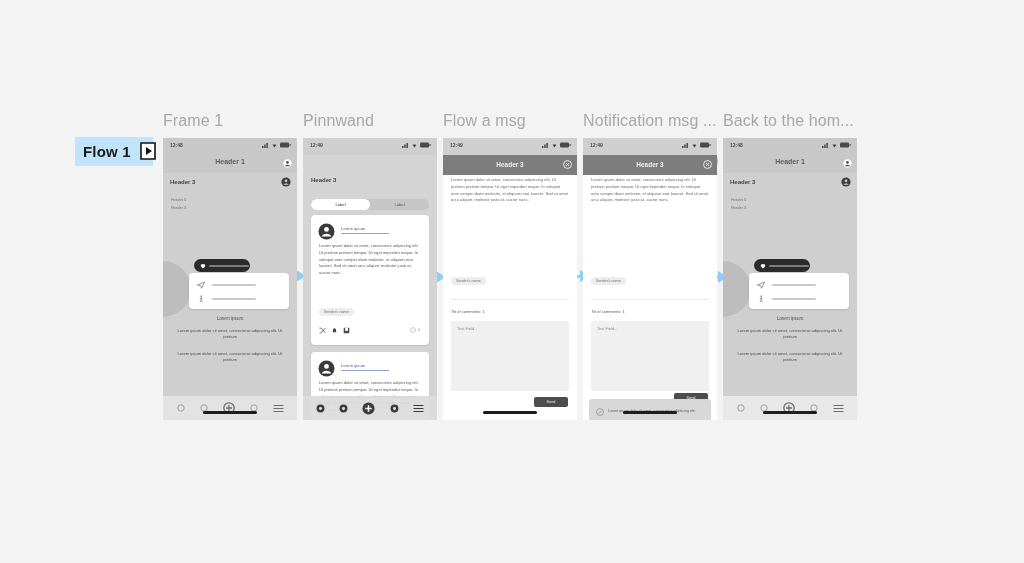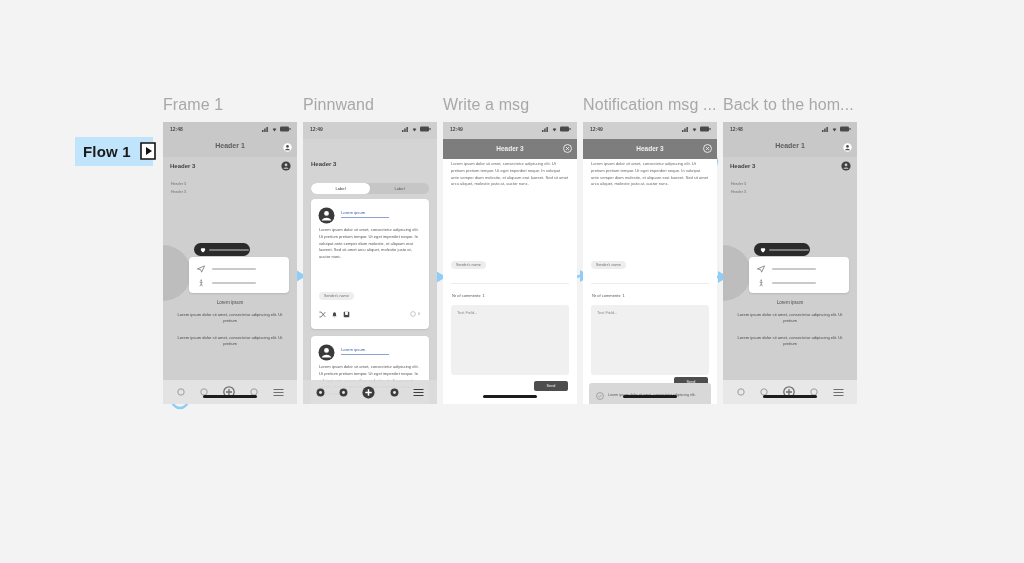--- a/index.html
+++ b/index.html
@@ -19,21 +19,21 @@
     padding-left:8px;box-sizing:border-box;
   }
   .flow-badge .label{
     font-size:15px;font-weight:bold;color:#1a1a1a;letter-spacing:.2px;
   }
   .flow-play{
     position:absolute;left:139px;top:140px;width:20px;height:22px;
   }
 
   
-  .frame{position:absolute;top:122px;width:134px;}
+  .frame{position:absolute;top:138px;width:134px;}
   .frame-title{
     position:absolute;top:-26px;left:0;
     font-size:16px;color:#a8a8a8;white-space:nowrap;
     font-weight:400;letter-spacing:.1px;
   }
   .phone{
     position:relative;width:134px;height:282px;
     background:#ffffff;overflow:hidden;
   }
 
@@ -418,21 +418,21 @@
         <span>
             <svg width="11" height="9" viewBox="0 0 11 9">
               <path d="M0.5,1.5 H10.5 M0.5,4.5 H10.5 M0.5,7.5 H10.5" stroke="#2e2e2e" stroke-width="1.2"></path>
             </svg>
           </span>
       </div>
     </div>
   </div>
 
   <div class="frame" style="left:443px;">
-    <div class="frame-title">Write a msg</div>
+    <div class="frame-title">Flow a msg</div>
     <div class="phone">
 
       <div class="statusbar" style="background:#cfcfcf;">
         <span class="st-time">12:49</span>
         <span class="st-icons">
           <svg width="7" height="6" viewBox="0 0 7 6">
               <path d="M0,6 L1.5,6 L1.5,4 L0,4Z M2.2,6 L3.7,6 L3.7,2.6 L2.2,2.6Z M4.4,6 L5.9,6 L5.9,1 L4.4,1Z" fill="#4a4a4a"></path>
             </svg>
           <svg width="7" height="6" viewBox="0 0 7 6">
               <path d="M3.5,5.4 L1.6,3.1 a3,3 0 0 1 3.8,0 Z" fill="#4a4a4a"></path>

